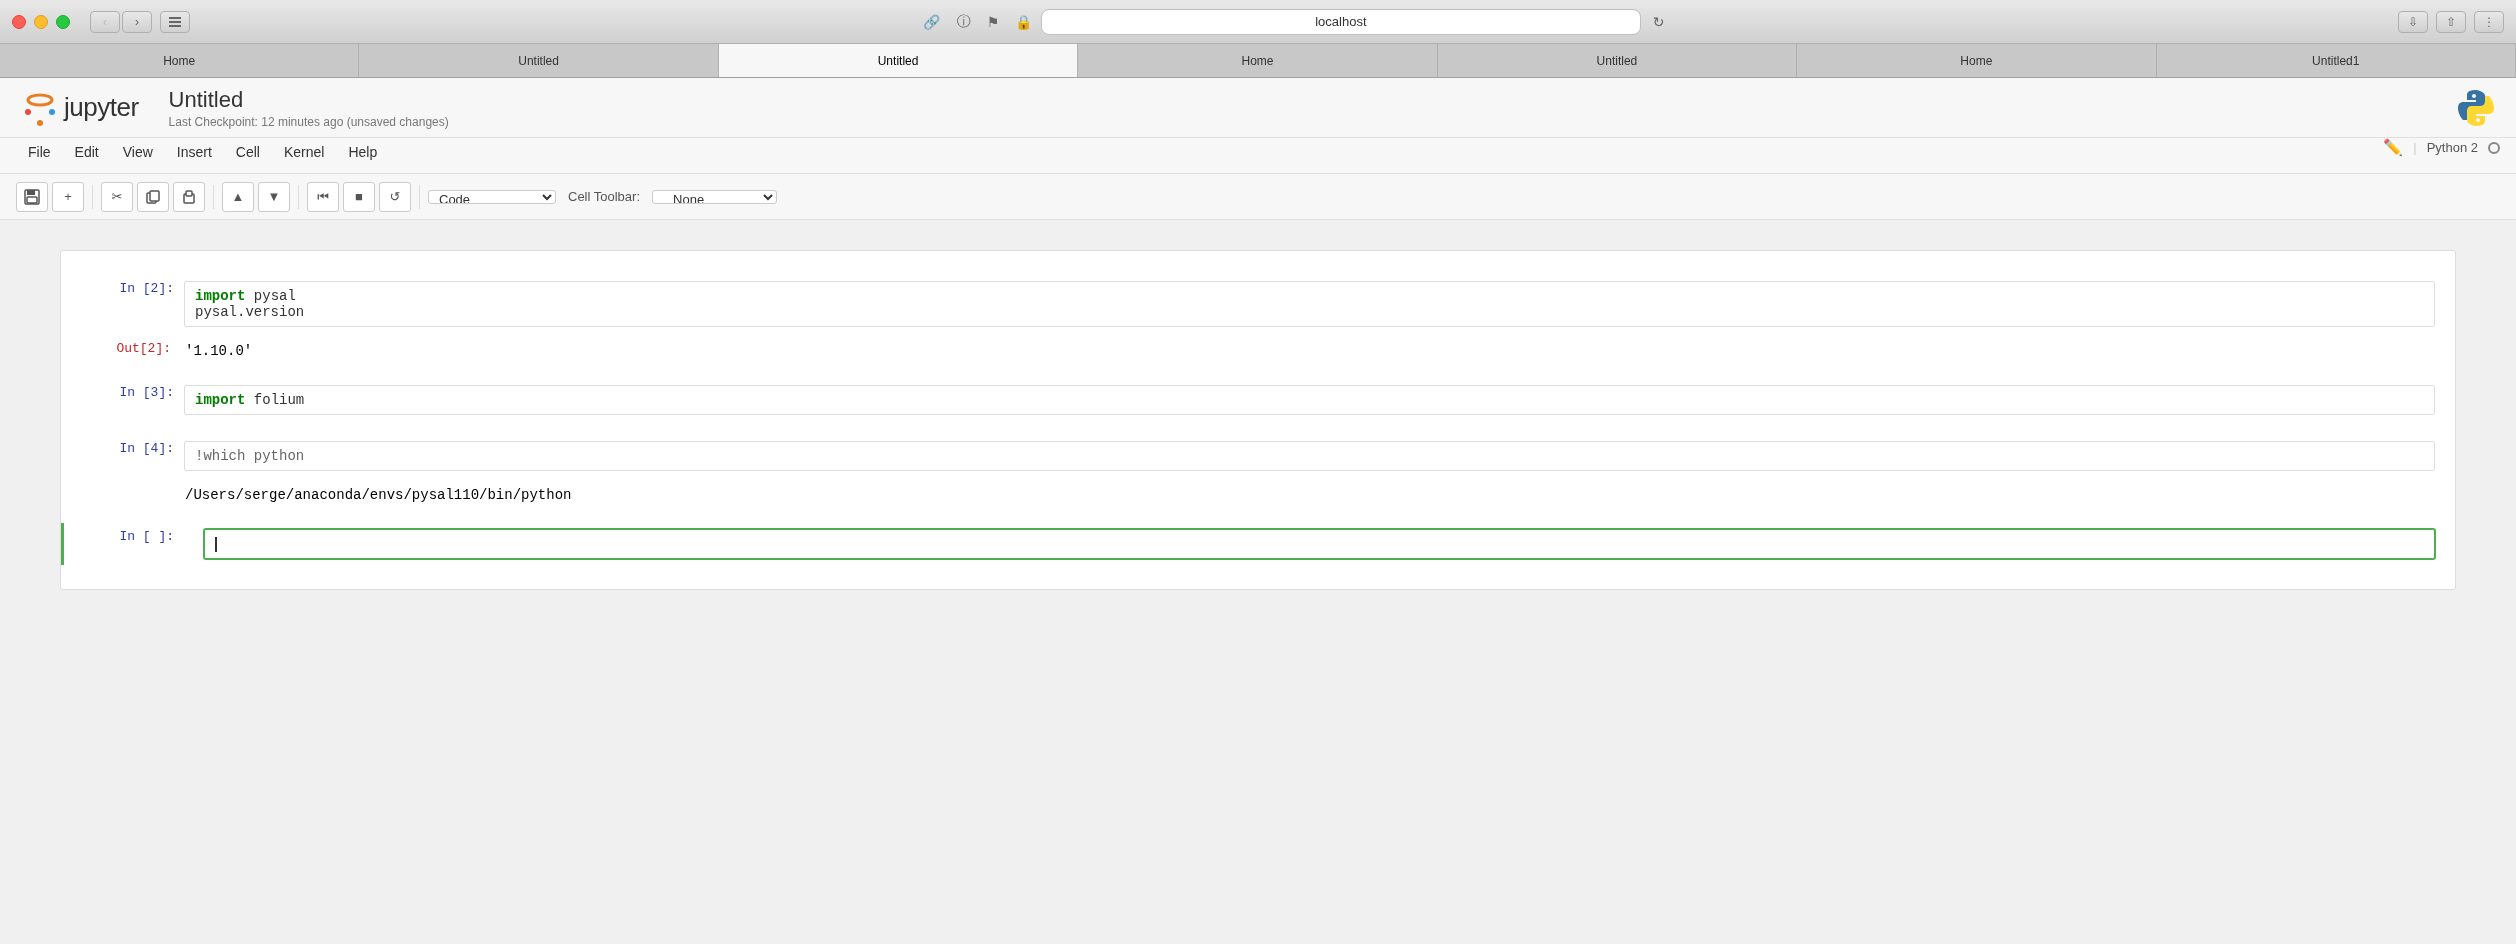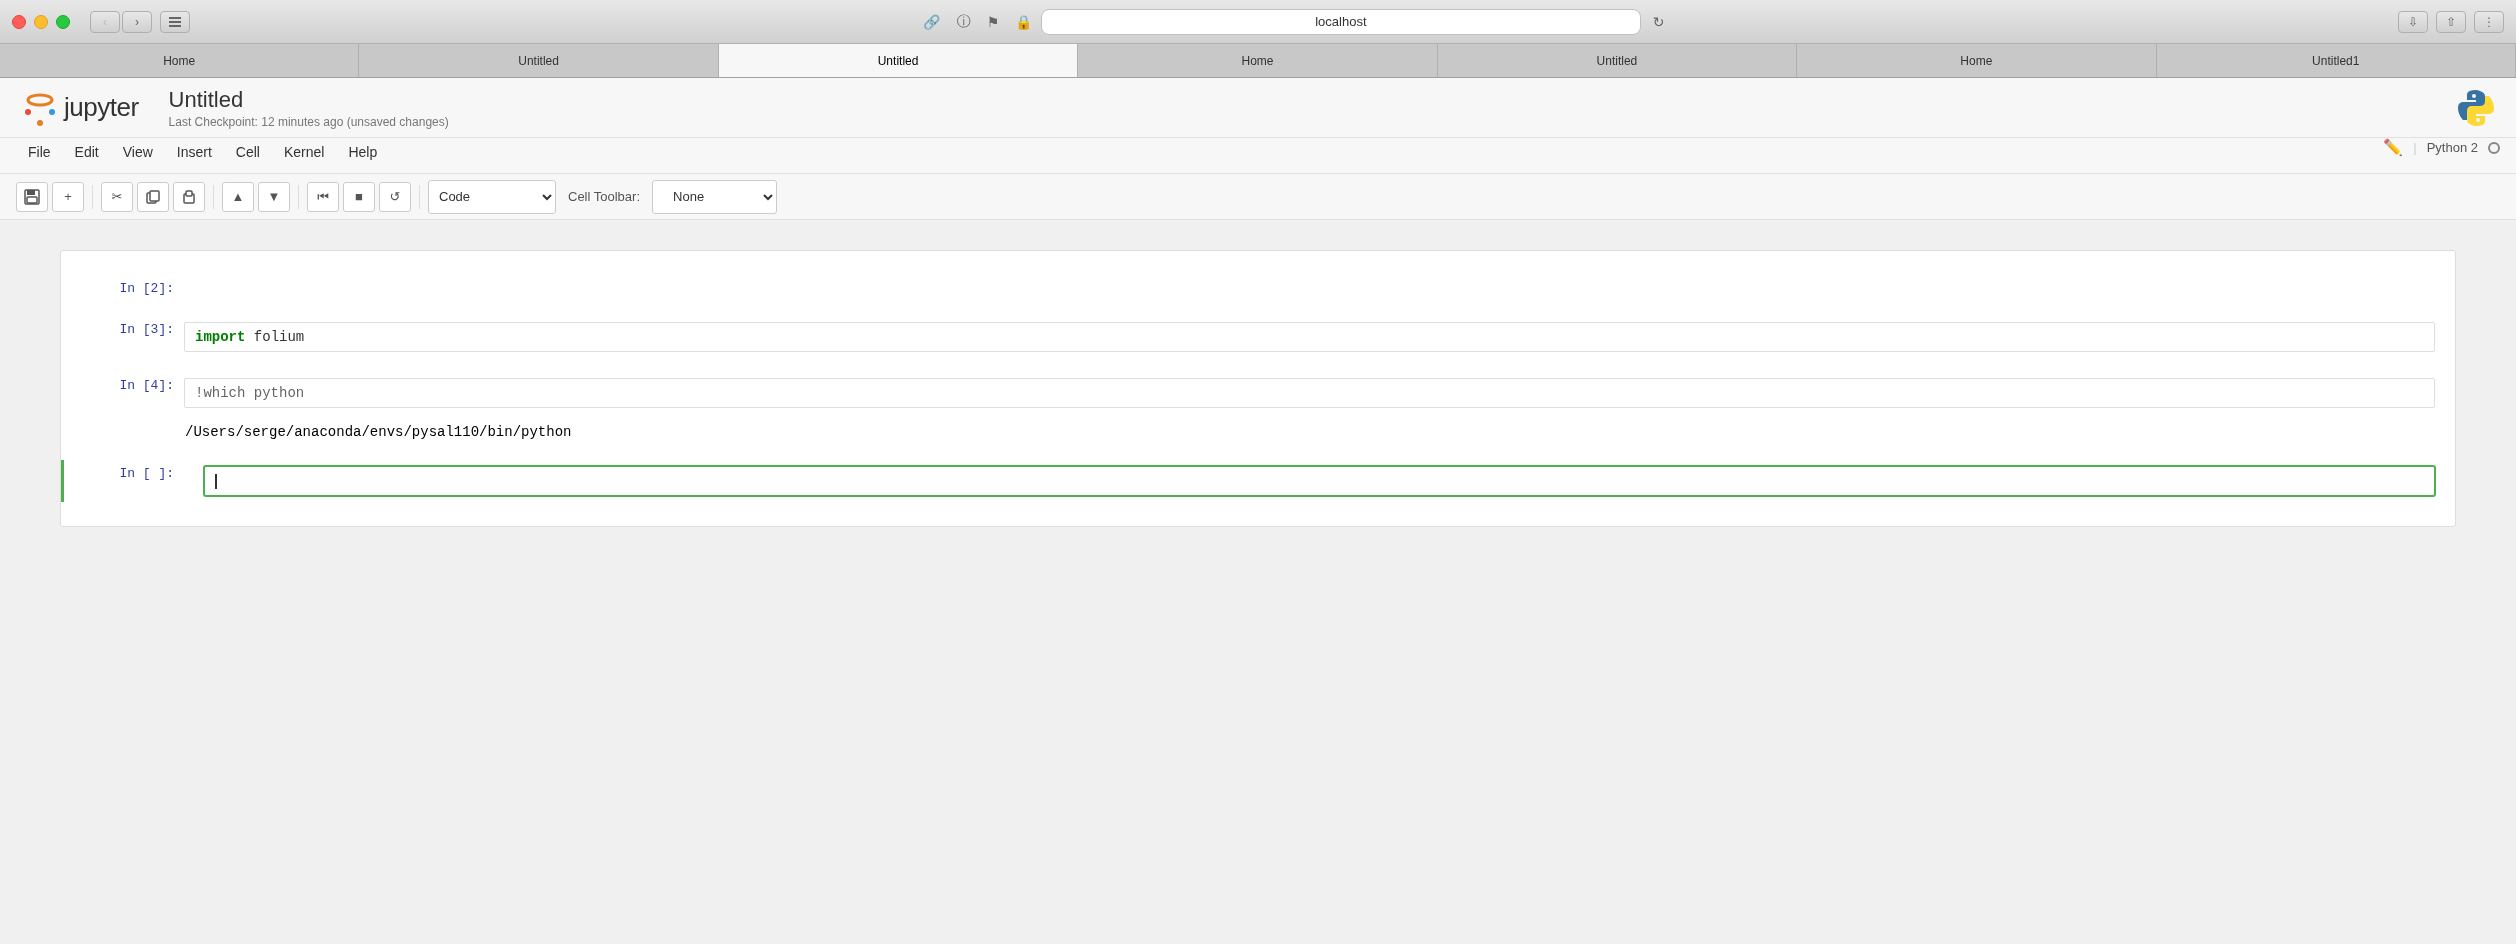--- a/index.html
+++ b/index.html
@@ -212,21 +212,21 @@
       display: flex; align-items: center; justify-content: center;
       font-size: 13px;
       color: #555;
     }
     .toolbar-sep {
       width: 1px; height: 24px;
       background: #ddd;
       margin: 0 4px;
     }
     .toolbar-select {
-      height: 34px;
+      height: 14px;
       border: 1px solid #ccc;
       border-radius: 3px;
       background: white;
       font-size: 13px;
       padding: 0 6px;
       cursor: pointer;
       color: #333;
     }
     .cell-toolbar-label {
       font-size: 13px;
@@ -465,22 +465,30 @@
       <option>None</option>
       <option>Edit Metadata</option>
     </select>
   </div>
 
   <div class="main-content">
     <div class="notebook-container">
 
       <div class="cell inactive">
         <span class="cell-prompt in">In [2]:</span>
-      </div>
-
+        <div class="cell-content">
+          <div><span class="kw-import">import</span> <span class="kw-module"> pysal</span></div>
+          <div><span class="kw-module">pysal.version</span></div>
+        </div>
+      </div>
+
+      <div class="output-cell">
+        <span class="output-prompt">Out[2]:</span>
+        <div class="output-content">'1.10.0'</div>
+      </div>
 
       <div class="cell inactive" style="margin-top:14px;">
         <span class="cell-prompt in">In [3]:</span>
         <div class="cell-content">
           <div><span class="kw-import">import</span><span class="kw-module"> folium</span></div>
         </div>
       </div>
 
       <div class="cell inactive" style="margin-top:14px;">
         <span class="cell-prompt in">In [4]:</span>

